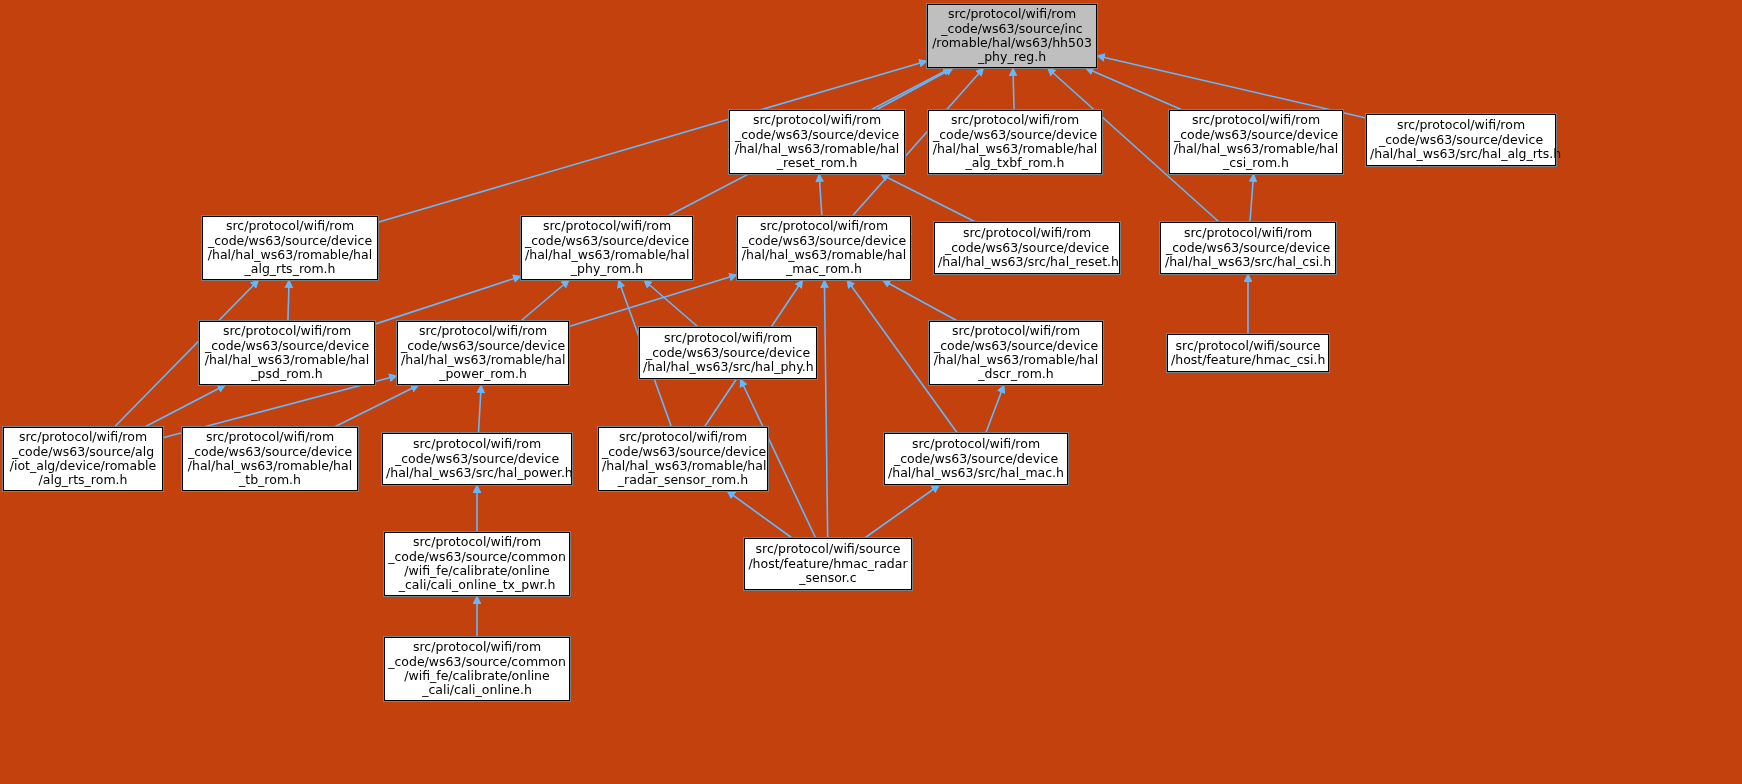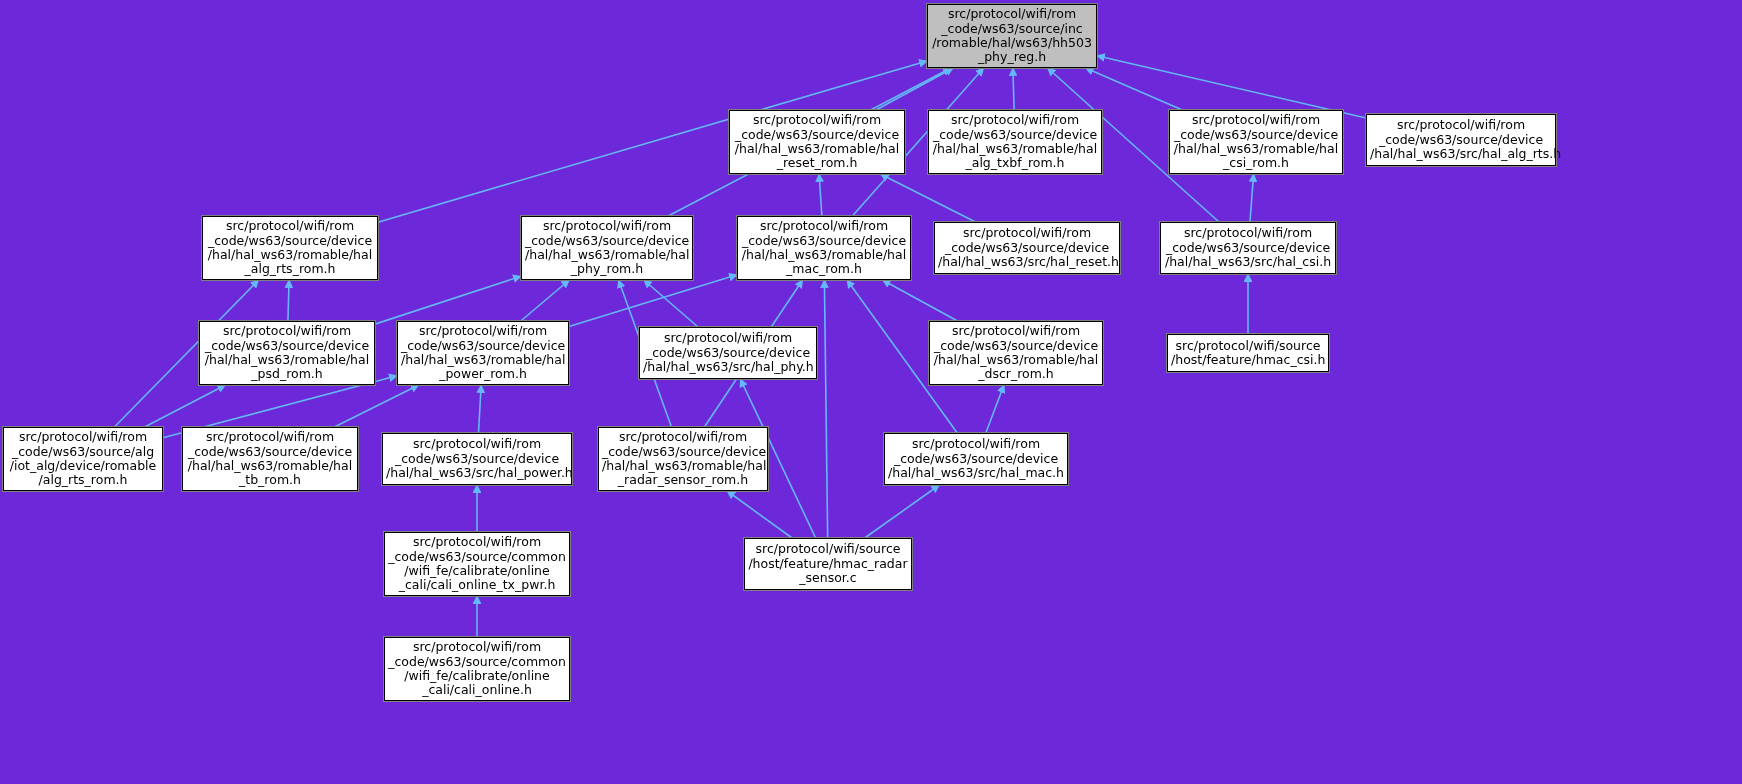--- a/index.html
+++ b/index.html
@@ -4,21 +4,21 @@
 <style>
   html, body {
     margin: 0;
     padding: 0;
     background: #000000;
   }
   #graph {
     position: relative;
     width: 1742px;
     height: 784px;
-    background: #6d28d9;
+    background: #c2410c;
     overflow: hidden;
     font-family: "DejaVu Sans", sans-serif;
   }
   #edge-layer {
     position: absolute;
     left: 0;
     top: 0;
     width: 1742px;
     height: 784px;
     pointer-events: none;

